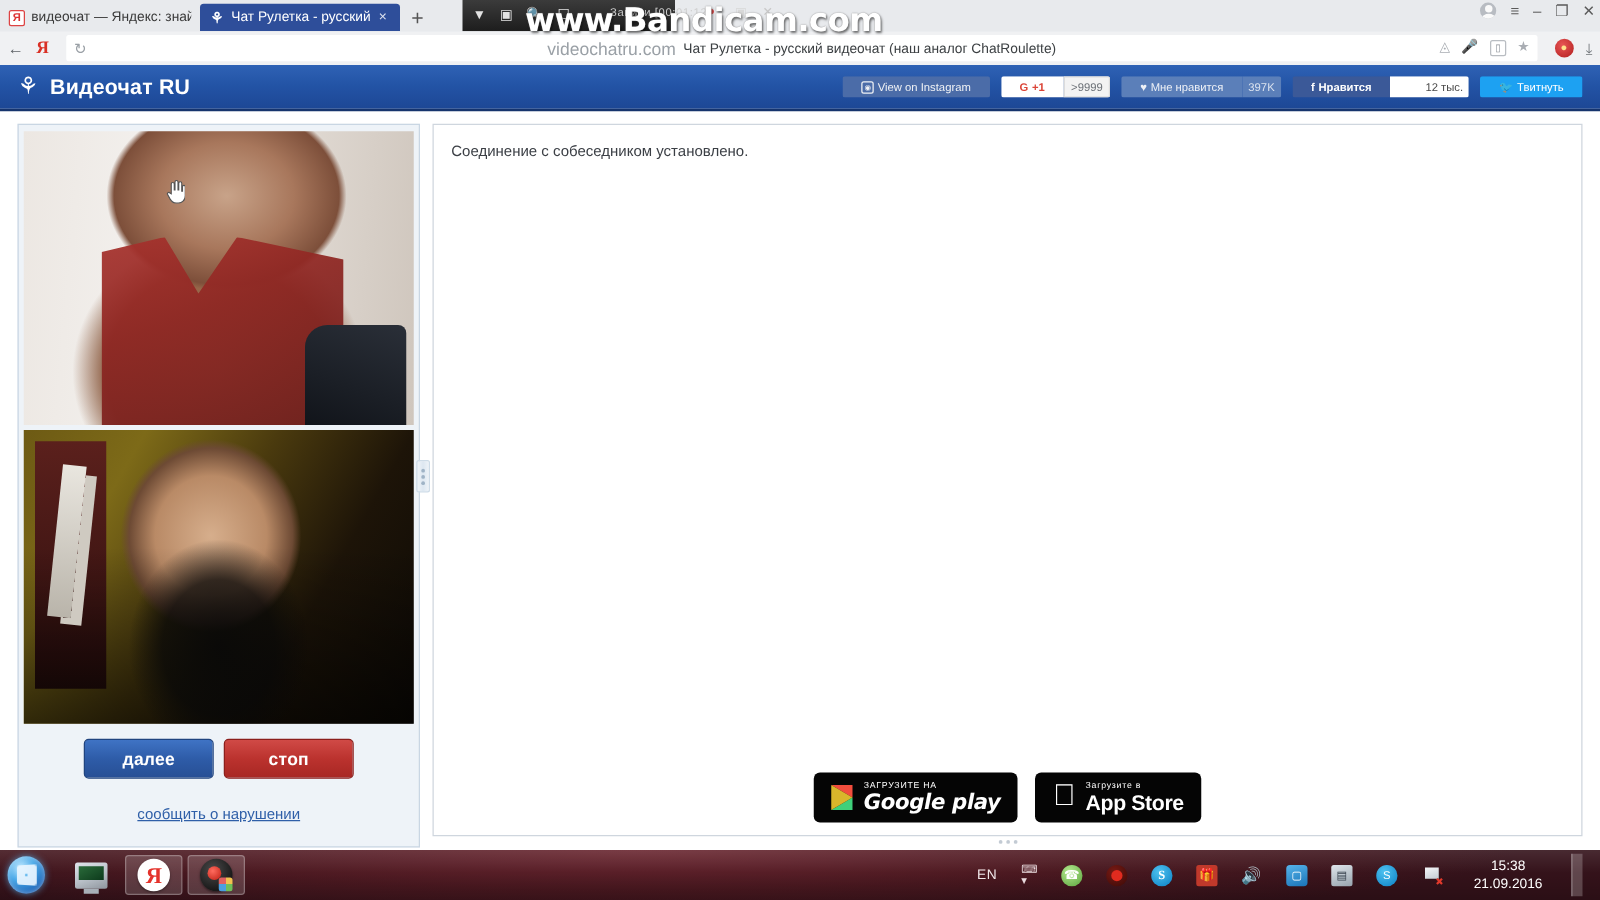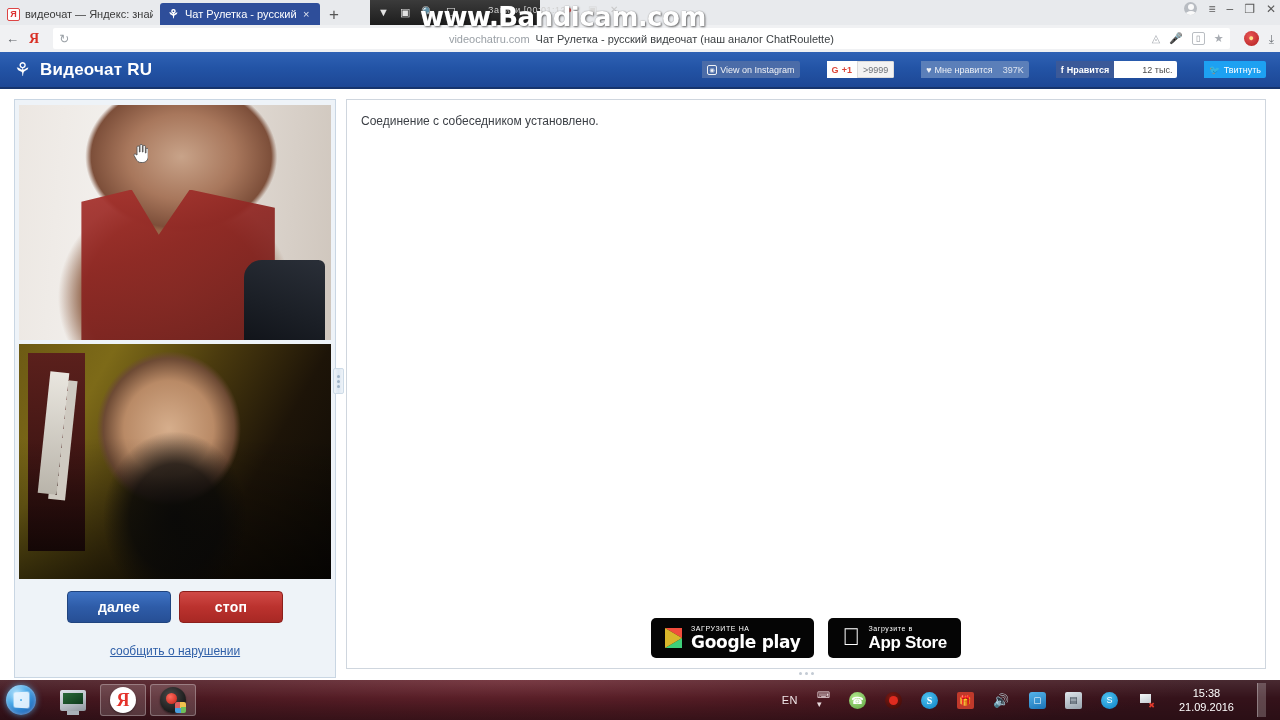--- a/index.html
+++ b/index.html
@@ -83,21 +83,21 @@
     height: 27px; background: #f0f1f3; display: flex; align-items: center;
     gap: 10px; padding: 0 6px; position: relative;
   }
   .tb-ico { color: #5f6368; font-size: 13px; line-height: 1; }
   .tb-yandex { color: #d93025; font-size: 14px; font-weight: bold; font-family: "Liberation Serif", serif;}
   .omnibox {
     flex: 1; height: 21px; background: #ffffff; border-radius: 2px;
     display: flex; align-items: center; justify-content: center;
     position: relative; gap: 6px; margin: 0 4px;
   }
-  .omni-url { font-size: 11px; color: #9aa0a6; }
+  .omni-url { font-size: 14px; color: #9aa0a6; }
   .omni-title { font-size: 11px; color: #3c4043; }
   .omni-right {
     position: absolute; right: 6px; top: 0; height: 21px;
     display: flex; align-items: center; gap: 9px;
   }
   .omni-right .oi { font-size: 11px; color: #a9adb3; line-height: 1; }
   .omni-reader {
     width: 13px; height: 13px; border: 1px solid #b9bdc2; border-radius: 2px;
     display:flex;align-items:center;justify-content:center;font-size:8px;color:#8b9097;
   }
@@ -121,21 +121,21 @@
   }
   .logo-wrap { display: flex; align-items: center; gap: 9px; }
   .logo-mark { font-size: 19px; color: #ffffff; line-height: 1; }
   .logo-text { color: #ffffff; font-size: 17px; font-weight: bold; letter-spacing: .2px; }
 
   .social { margin-left: auto; display: flex; align-items: center; gap: 9px; }
   .sbtn {
     display: flex; align-items: center; height: 17px; font-size: 9px;
     border-radius: 2px; overflow: hidden; white-space: nowrap;
   }
-  .sbtn .lbl { display:flex; align-items:center; gap:3px; padding: 0 5px; height: 17px; margin-left: 18px; }
+  .sbtn .lbl { display:flex; align-items:center; gap:3px; padding: 0 15px; height: 17px; }
   .sbtn .cnt { padding: 0 5px; height: 17px; display:flex; align-items:center; }
   .s-insta .lbl { background: #4b6ca8; color: #f0f2f5; }
   .s-gplus .lbl { background: #ffffff; color: #db4437; font-weight: bold; }
   .s-gplus .cnt { background: #f3f3f3; color: #6d7278; border:1px solid #dcdcdc; }
   .s-vk .lbl { background: #5b7fb9; color: #eef1f6; }
   .s-vk .cnt { background: #5b7fb9; color: #dbe3ef; }
   .s-fb .lbl { background: #3b5998; color: #ffffff; font-weight:bold; }
   .s-fb .cnt { background: #ffffff; color: #4a4a4a; padding-left: 28px; }
   .s-tw .lbl { background: #1da1f2; color: #ffffff; }
   .ico-sq {
@@ -255,21 +255,21 @@
     content:''; position:absolute; left:0; top:0; width:0; height:0;
     border-left: 17px solid transparent; border-top: 10.5px solid #f24d3d;
     border-bottom: 10.5px solid #3fd07a;
   }
   .gp-tri-wrap::after {
     content:''; position:absolute; left:0; top:0; width:0; height:0;
     border-left: 17px solid rgba(255,214,51,.85);
     border-top: 10.5px solid transparent; border-bottom: 10.5px solid transparent;
   }
   .apple { font-size: 24px; line-height: 1; margin-top:-3px; }
-  .gp-big { font-family: "DejaVu Sans", sans-serif; }
+  .gp-big { font-family: "DejaVu Sans", sans-serif; font-style: italic; }
 
   .chat-hresizer {
     height: 9px; display: flex; align-items: center; justify-content: center;
     gap: 3px; background: #ffffff;
   }
   .chat-hresizer i { width: 3px; height: 3px; border-radius: 50%; background: #c3cbd4; }
 
   .msg-box {
     height: 46px; border: 1px solid #cfd6de; background: #ffffff;
     display: flex; align-items: center; padding: 0 11px;

